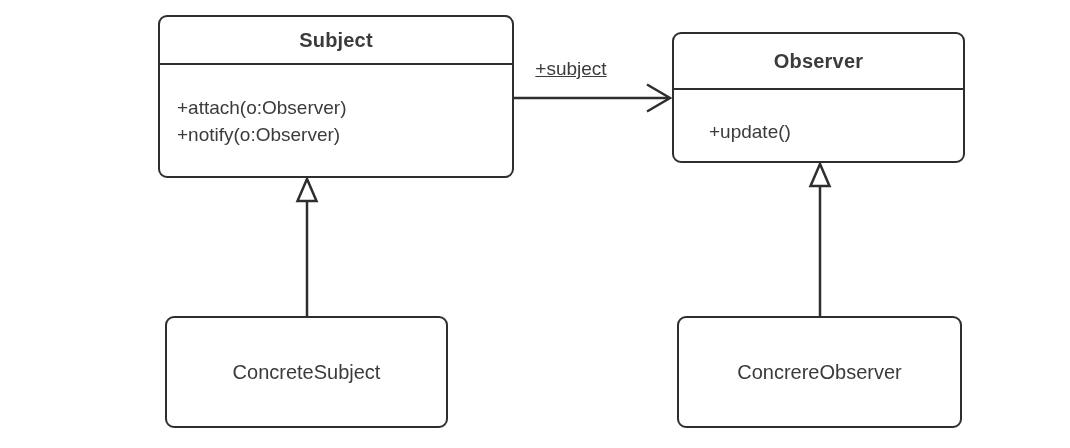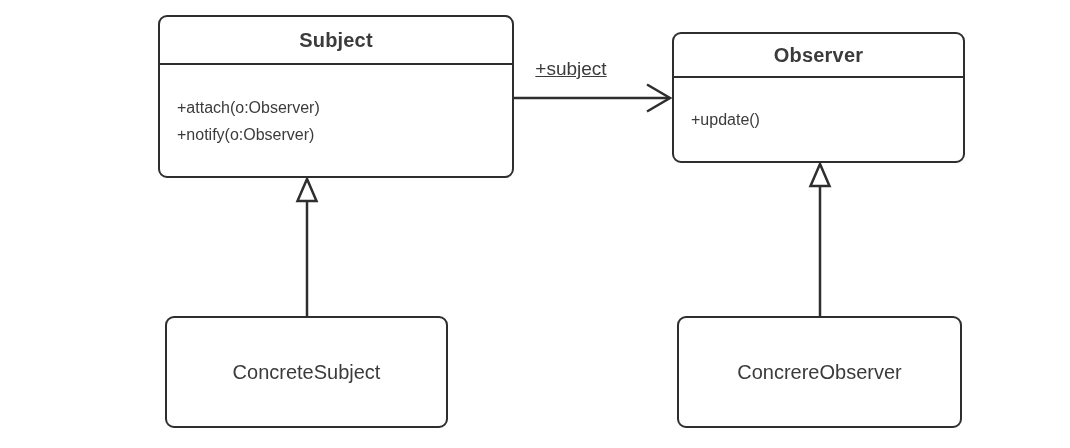--- a/index.html
+++ b/index.html
@@ -27,37 +27,37 @@
   .uml-class .hdr {
     display: flex;
     align-items: center;
     justify-content: center;
     font-weight: bold;
     font-size: 20px;
     border-bottom: 2px solid var(--stroke);
     letter-spacing: 0.2px;
   }
   .uml-class .body {
-    font-size: 16px;
+    font-size: 19px;
     line-height: 27px;
     padding: 12px 17px;
     white-space: nowrap;
   }
   .uml-class.center-body .body {
     display: flex;
     align-items: center;
-    padding: 0 17px;
+    padding: 0 35px;
   }
   
   .box-subject  { left: 158px; top: 15px;  width: 356px; height: 163px; }
   .box-subject .hdr { height: 48px; }
   .box-subject .body { height: 111px; display: flex; flex-direction: column; justify-content: center; }
   
   .box-observer { left: 672px; top: 32px;  width: 293px; height: 131px; }
-  .box-observer .hdr { height: 44px; }
+  .box-observer .hdr { height: 56px; }
   .box-observer .body { height: 83px; }
   
   .uml-simple {
     position: absolute;
     background: #fff;
     border: 2px solid var(--stroke);
     border-radius: 9px;
     display: flex;
     align-items: center;
     justify-content: center;

